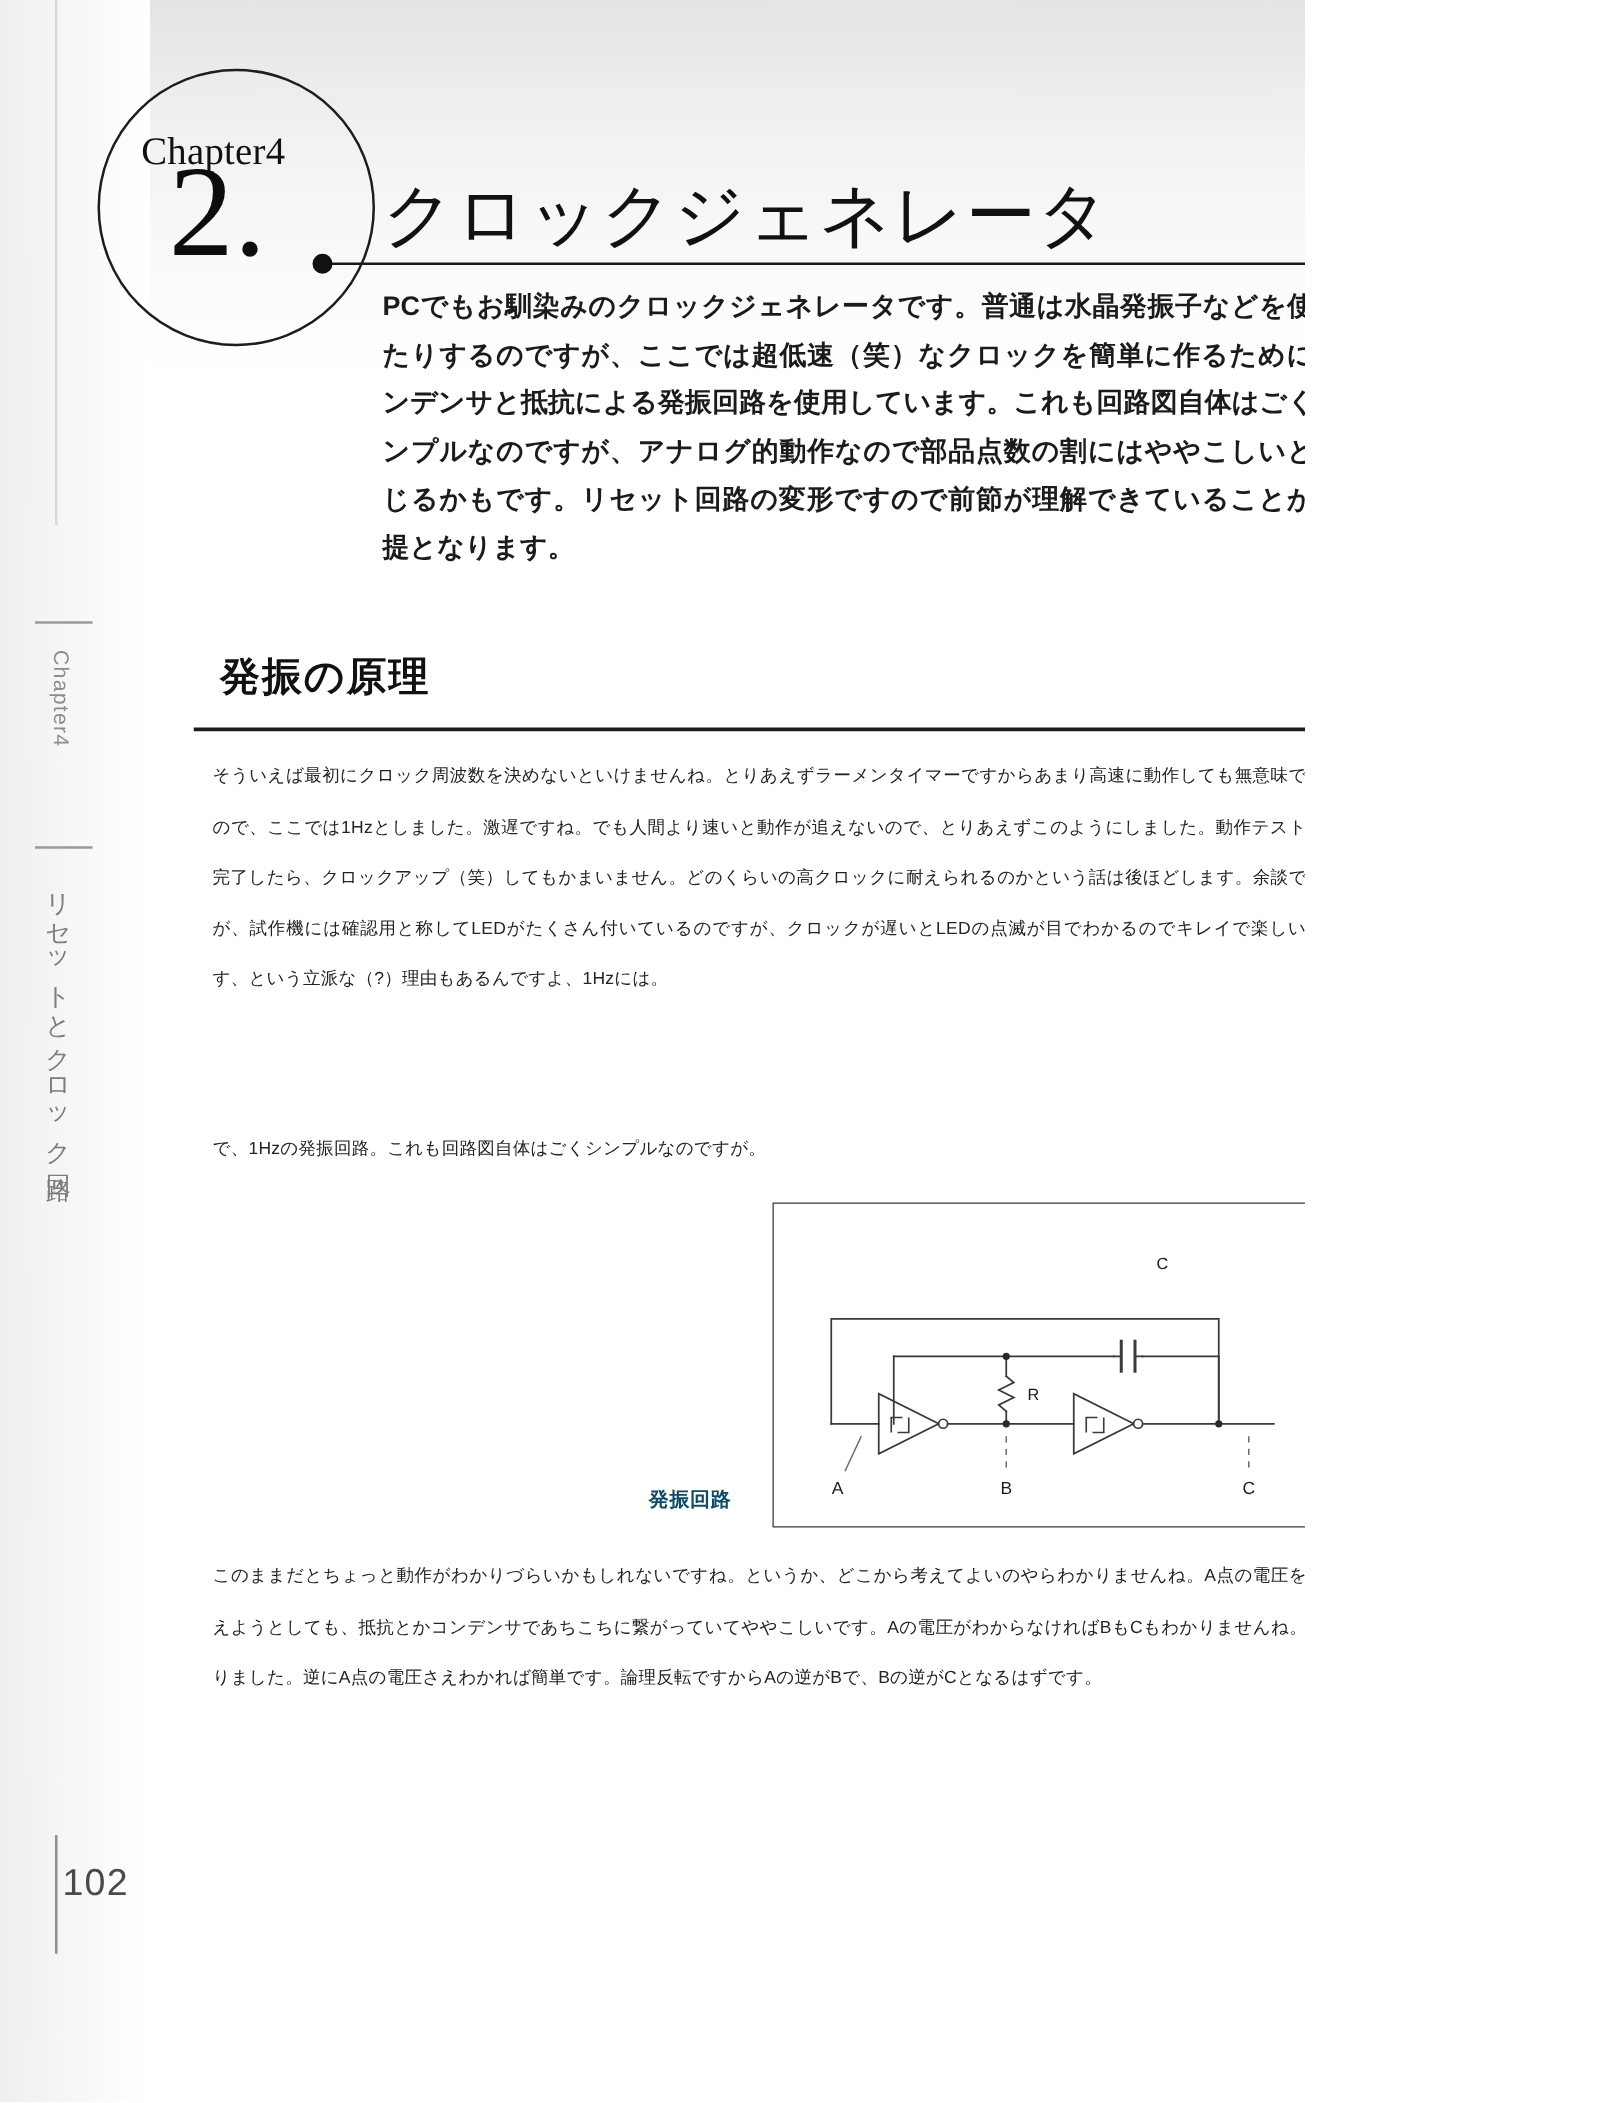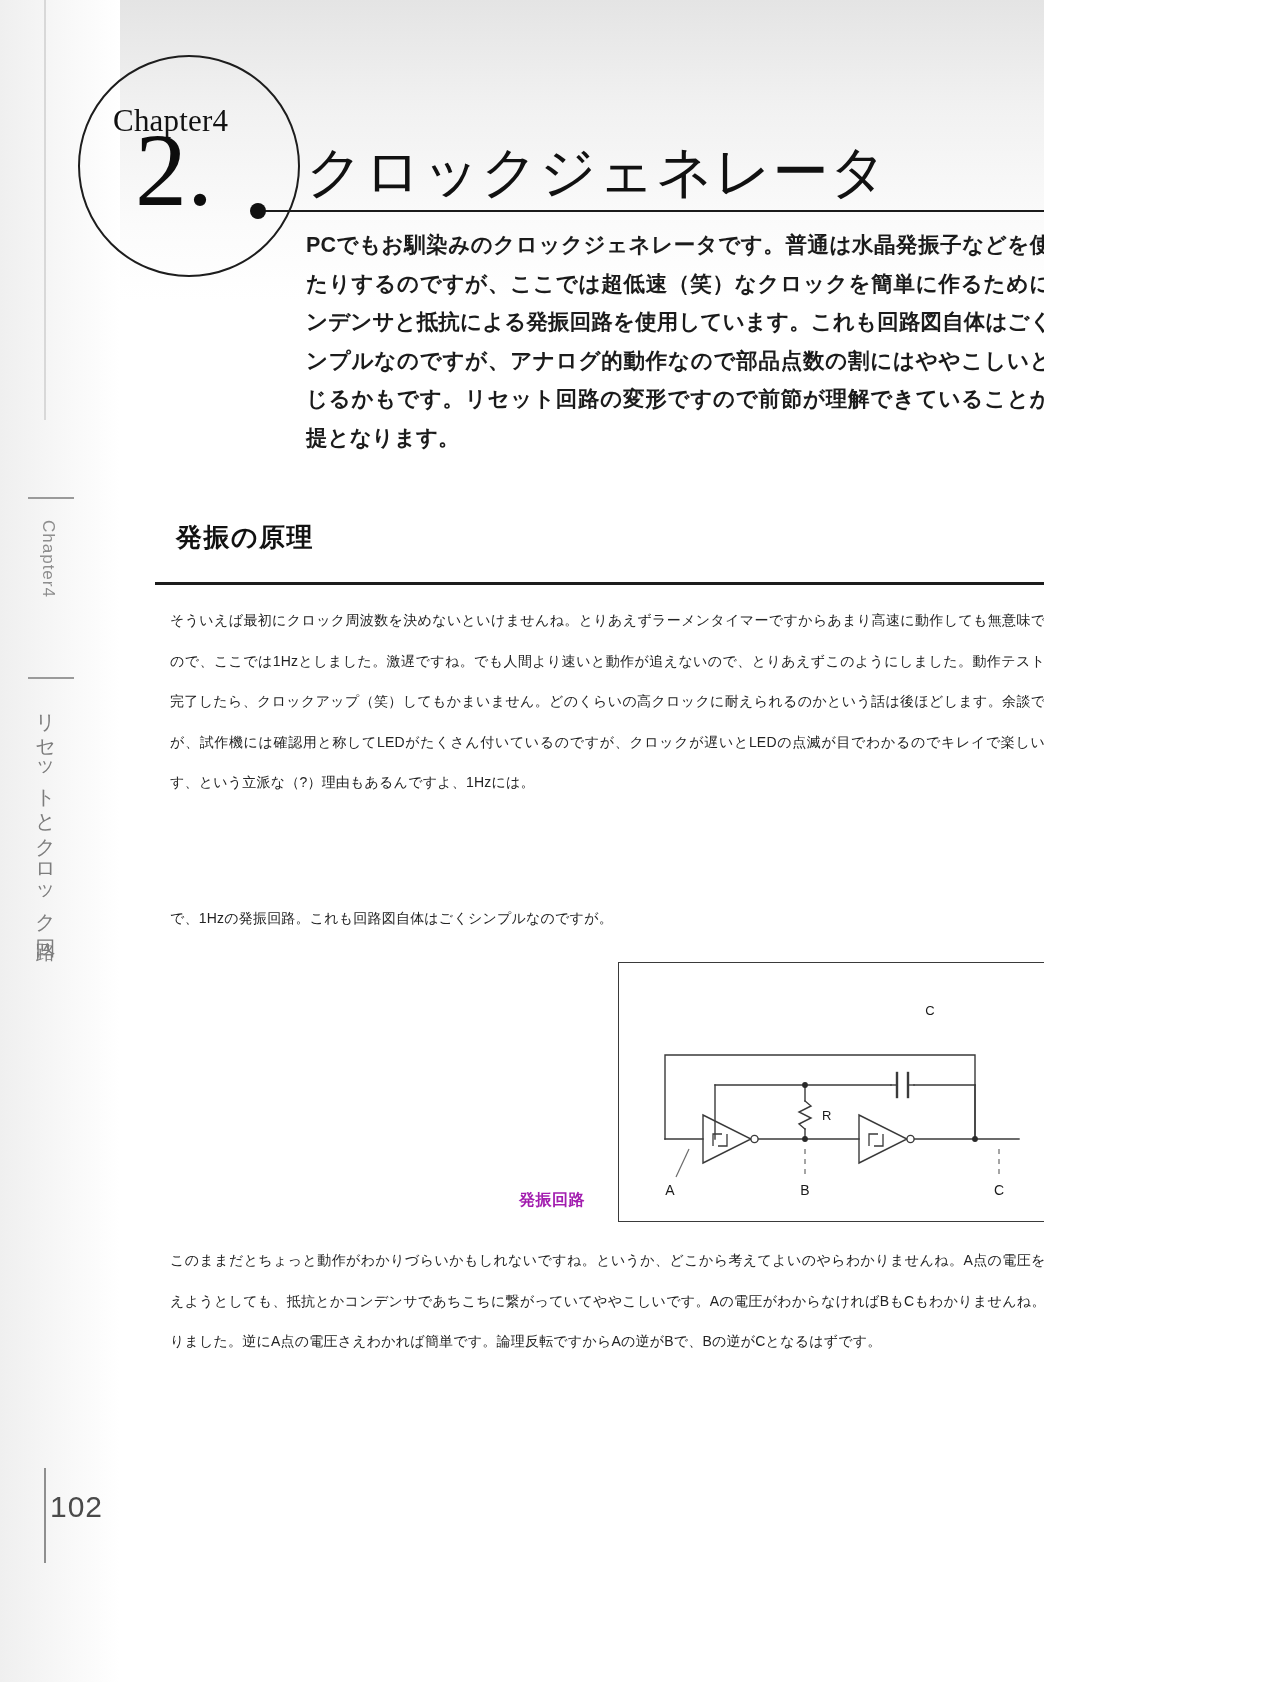--- a/index.html
+++ b/index.html
@@ -140,21 +140,21 @@
     writing-mode: vertical-rl;
     text-orientation: mixed;
     letter-spacing: 2px;
     white-space: nowrap;
   }
 
   
   .sec-heading {
     position: absolute;
     left: 176px; top: 520px;
-    font-size: 26px;
+    font-size: 32px;
     font-weight: 700;
     letter-spacing: 1.5px;
     color: #111;
     text-align: center;
   }
   .sec-rule {
     position: absolute;
     left: 155px; top: 582px;
     width: 915px; height: 2.5px;
     background: #1c1c1c;
@@ -181,21 +181,21 @@
     width: 442px; height: 258px;
     border: 1.5px solid #3a3a3a;
     background: #ffffff;
   }
   .figure-caption {
     position: absolute;
     left: 519px; top: 1190px;
     font-size: 16px;
     font-weight: 700;
     letter-spacing: 0.5px;
-    color: #a21caf;
+    color: #0c4a6e;
     white-space: nowrap;
   }
 
   
   .folio {
     position: absolute;
     left: 50px; top: 1490px;
     font-size: 30px;
     color: #4a4a4a;
     letter-spacing: 1px;

